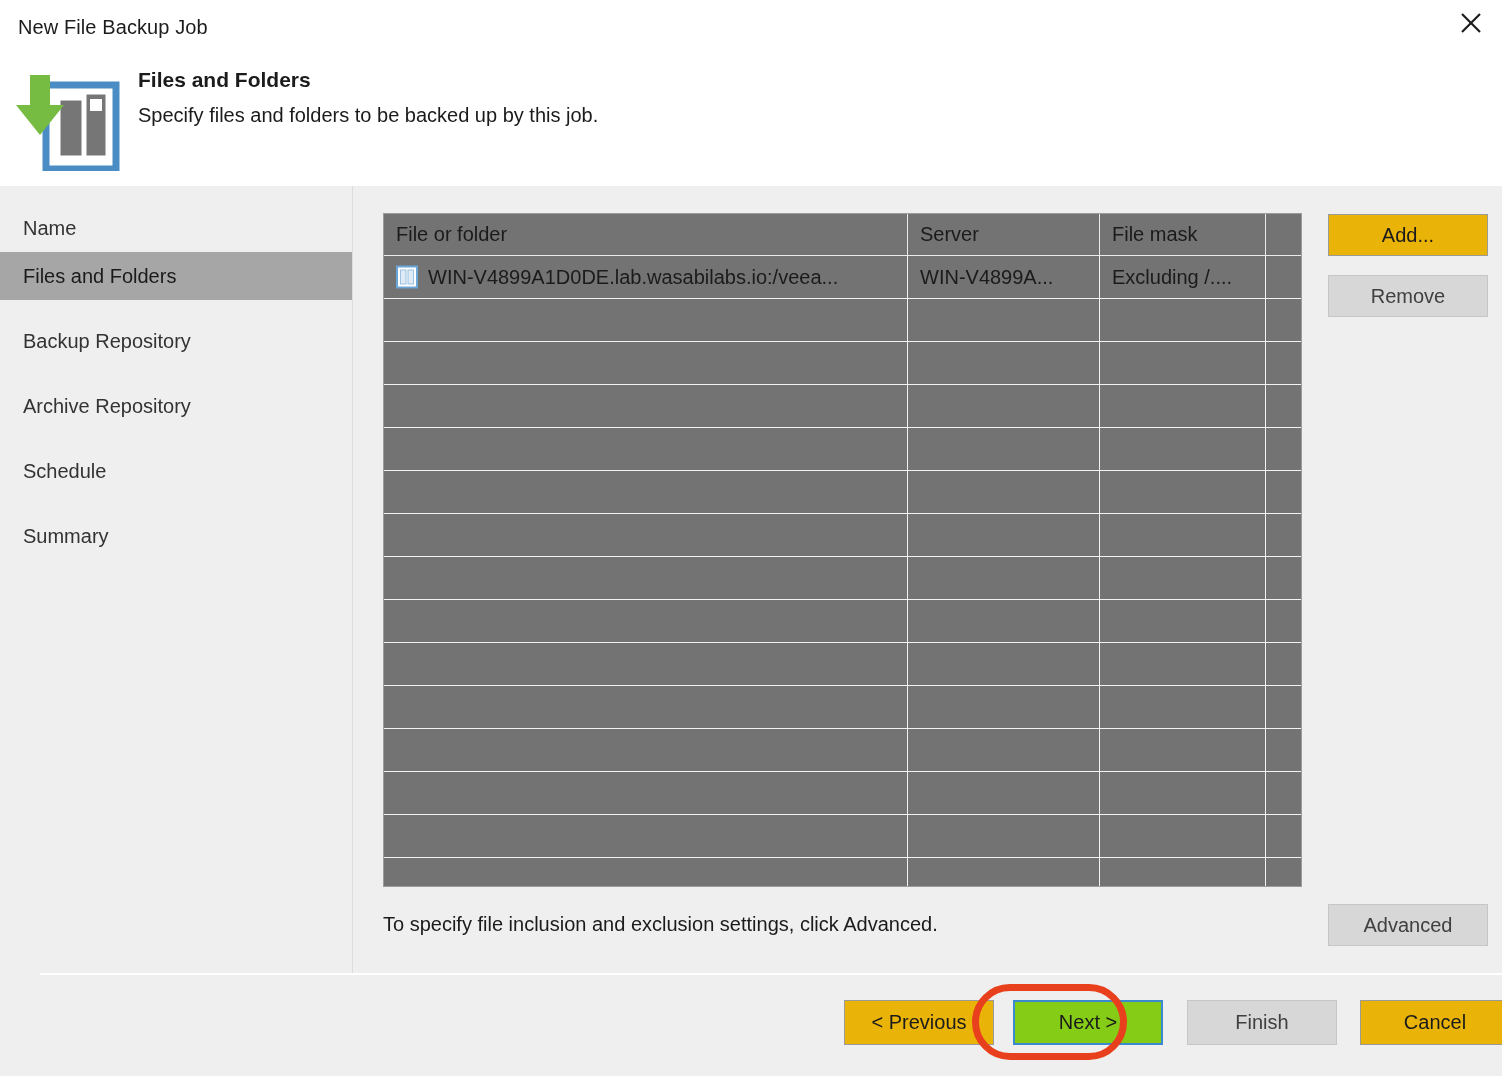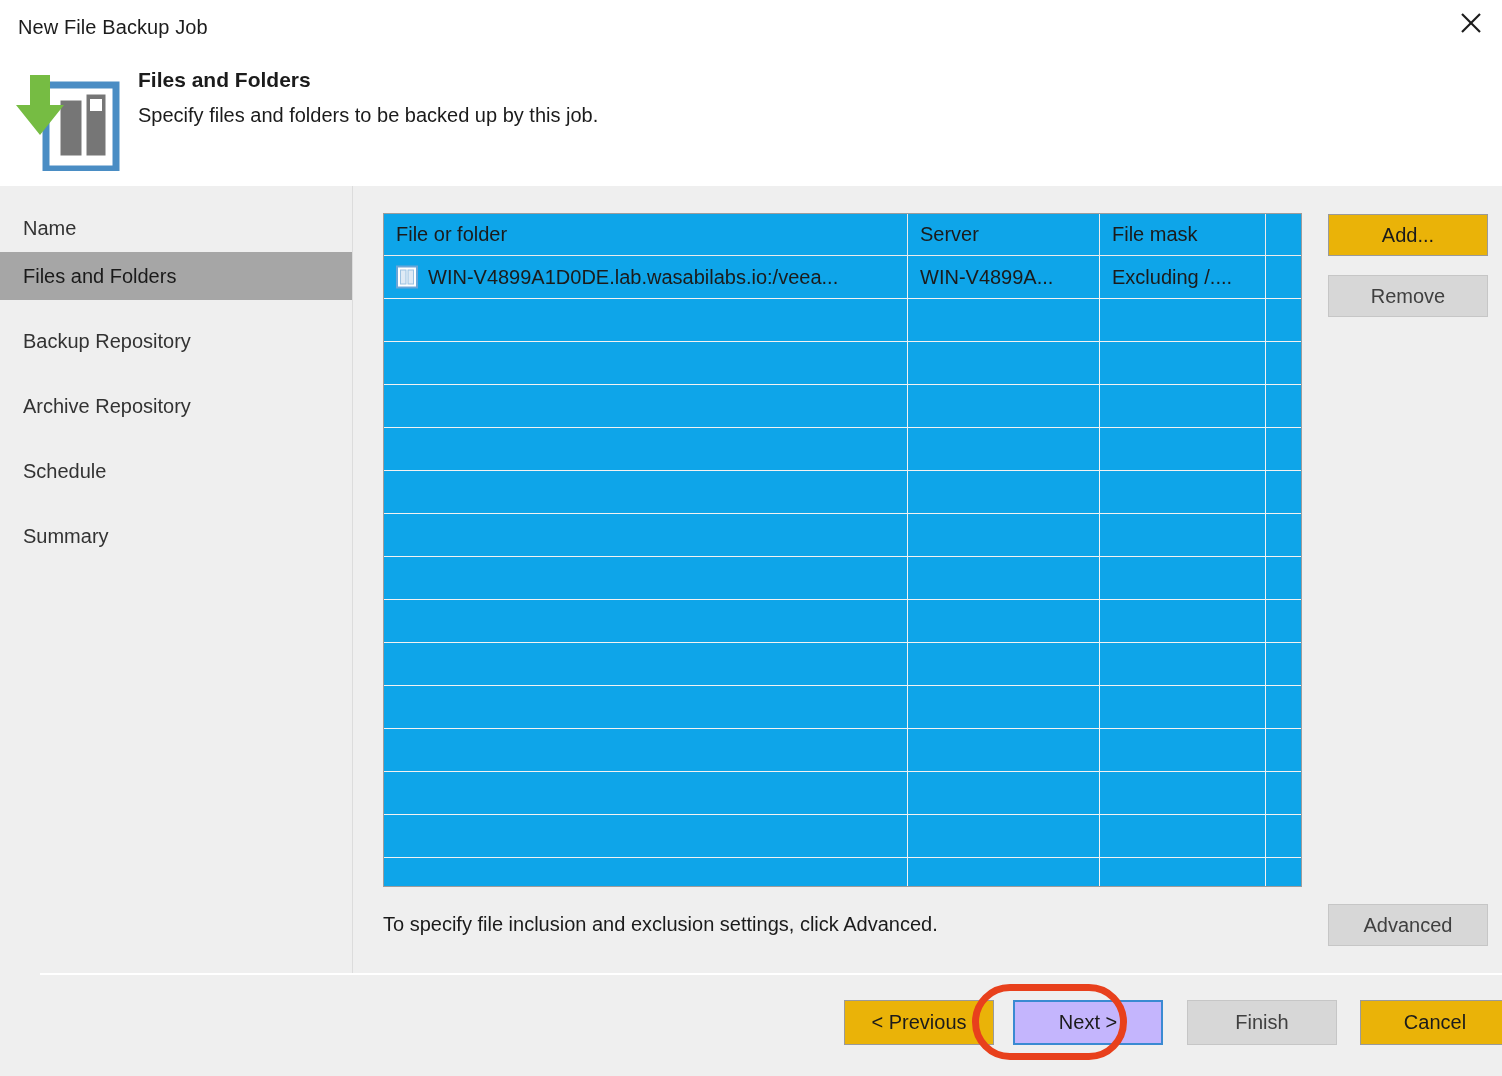--- a/index.html
+++ b/index.html
@@ -114,21 +114,21 @@
   }
 
   
   .grid-wrap {
     position: absolute;
     left: 30px;
     top: 27px;
     width: 919px;
     height: 674px;
     border: 1px solid #9c9c9c;
-    background: #0ea5e9;
+    background: #737373;
     box-sizing: border-box;
     overflow: hidden;
   }
   .grid-head {
     display: flex;
     height: 42px;
     border-bottom: 1px solid #ebebeb;
     box-sizing: border-box;
   }
   .gh {
@@ -233,21 +233,21 @@
   .fbtn {
     position: absolute;
     top: 25px;
     width: 150px;
     height: 45px;
     font-size: 20px;
   }
   .fbtn.previous { left: 804px; }
   .fbtn.next {
     left: 973px;
-    background: #c4b5fd;
+    background: #84cc16;
     border: 2px solid #3a8ad2;
     color: #1b1b1b;
   }
   .fbtn.finish { left: 1147px; }
   .fbtn.cancel { left: 1320px; }
 
   .annotation-oval {
     position: absolute;
     left: 972px;
     top: 984px;

